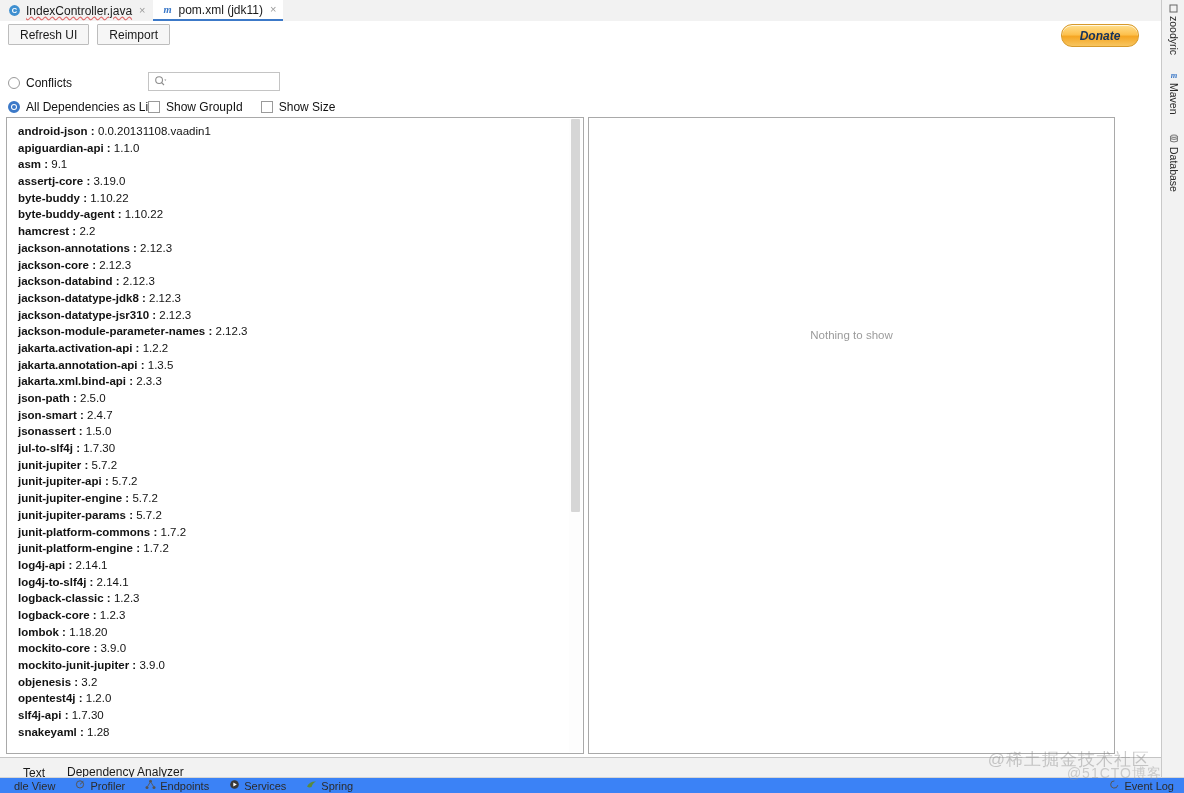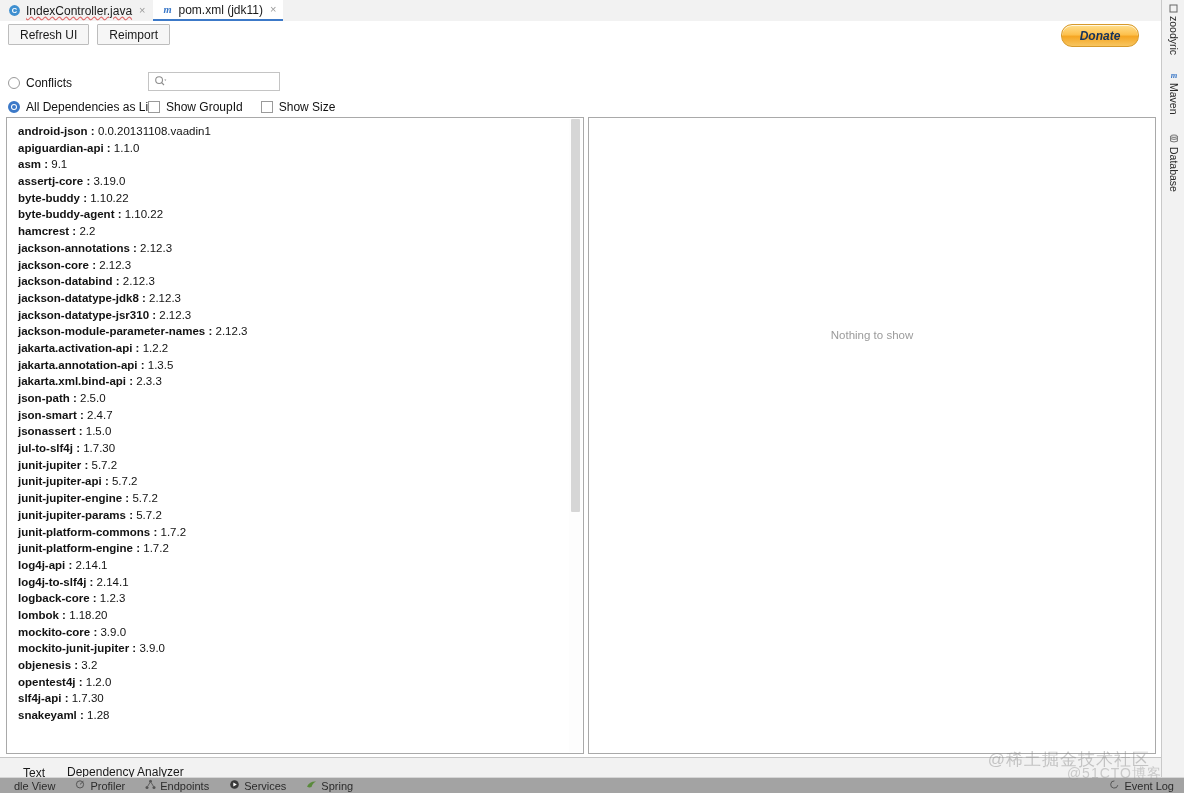--- a/index.html
+++ b/index.html
@@ -176,21 +176,21 @@
 
   
   .panel {
     position: absolute;
     background: #ffffff;
     border: 1px solid #a9a9a9;
     box-sizing: border-box;
     overflow: hidden;
   }
   .panel-left  { left: 6px;   top: 117px; width: 578px;  height: 637px; }
-  .panel-right { left: 588px; top: 117px; width: 568px;  height: 637px; }
+  .panel-right { left: 588px; top: 117px; width: 527px;  height: 637px; }
 
   .deplist {
     position: absolute;
     left: 0; top: 5px;
     right: 18px;
     bottom: 0;
   }
   .dep {
     height: 16.7px;
     line-height: 16.7px;
@@ -249,21 +249,21 @@
     cursor: default;
   }
   .btab.active { border-bottom: 2px solid #3c79c8; }
 
   
   .statusbar {
     position: absolute;
     left: 0; top: 777px;
     width: 1184px;
     height: 16px;
-    background: #a3a3a3;
+    background: #3b82f6;
     border-top: 1px solid #d6d6d6;
     box-sizing: border-box;
     display: flex;
     align-items: center;
     font-size: 11px;
     color: #2b2b2b;
   }
   .sbitem {
     display: flex; align-items: center; gap: 4px;
     padding: 0 10px;
@@ -416,20 +416,21 @@
       <div class="dep"><b>jsonassert</b><span class="sep"> : </span><span class="ver">1.5.0</span></div>
       <div class="dep"><b>jul-to-slf4j</b><span class="sep"> : </span><span class="ver">1.7.30</span></div>
       <div class="dep"><b>junit-jupiter</b><span class="sep"> : </span><span class="ver">5.7.2</span></div>
       <div class="dep"><b>junit-jupiter-api</b><span class="sep"> : </span><span class="ver">5.7.2</span></div>
       <div class="dep"><b>junit-jupiter-engine</b><span class="sep"> : </span><span class="ver">5.7.2</span></div>
       <div class="dep"><b>junit-jupiter-params</b><span class="sep"> : </span><span class="ver">5.7.2</span></div>
       <div class="dep"><b>junit-platform-commons</b><span class="sep"> : </span><span class="ver">1.7.2</span></div>
       <div class="dep"><b>junit-platform-engine</b><span class="sep"> : </span><span class="ver">1.7.2</span></div>
       <div class="dep"><b>log4j-api</b><span class="sep"> : </span><span class="ver">2.14.1</span></div>
       <div class="dep"><b>log4j-to-slf4j</b><span class="sep"> : </span><span class="ver">2.14.1</span></div>
+      <div class="dep"><b>logback-classic</b><span class="sep"> : </span><span class="ver">1.2.3</span></div>
       <div class="dep"><b>logback-core</b><span class="sep"> : </span><span class="ver">1.2.3</span></div>
       <div class="dep"><b>lombok</b><span class="sep"> : </span><span class="ver">1.18.20</span></div>
       <div class="dep"><b>mockito-core</b><span class="sep"> : </span><span class="ver">3.9.0</span></div>
       <div class="dep"><b>mockito-junit-jupiter</b><span class="sep"> : </span><span class="ver">3.9.0</span></div>
       <div class="dep"><b>objenesis</b><span class="sep"> : </span><span class="ver">3.2</span></div>
       <div class="dep"><b>opentest4j</b><span class="sep"> : </span><span class="ver">1.2.0</span></div>
       <div class="dep"><b>slf4j-api</b><span class="sep"> : </span><span class="ver">1.7.30</span></div>
       <div class="dep"><b>snakeyaml</b><span class="sep"> : </span><span class="ver">1.28</span></div>
     </div>
   <div class="vscroll">

